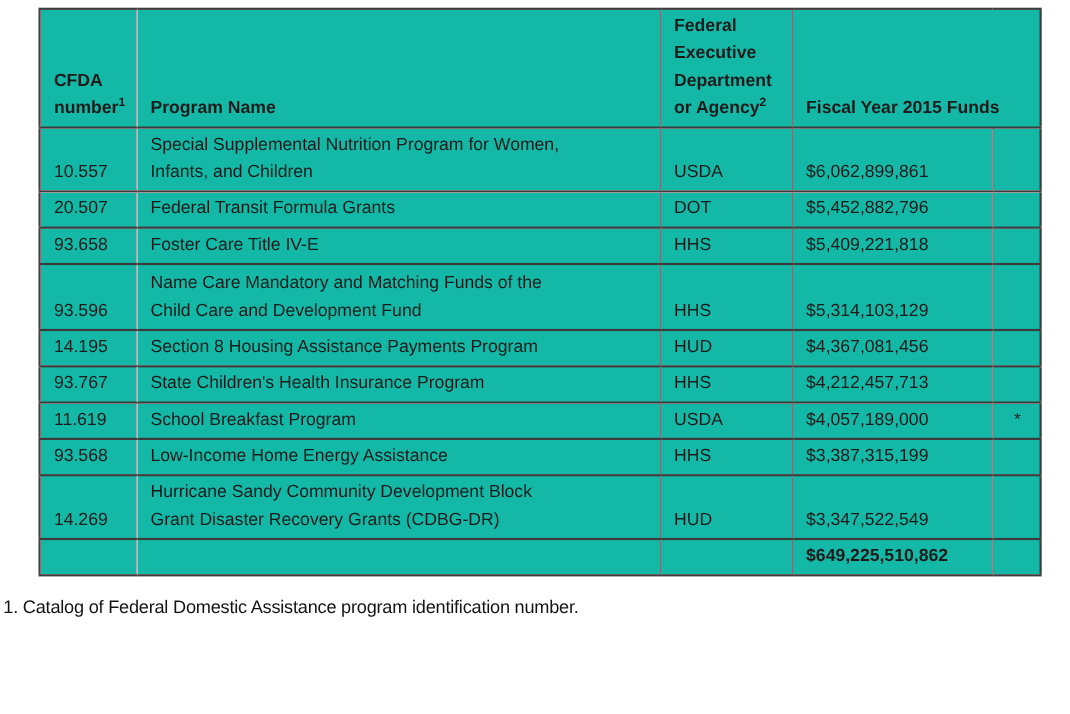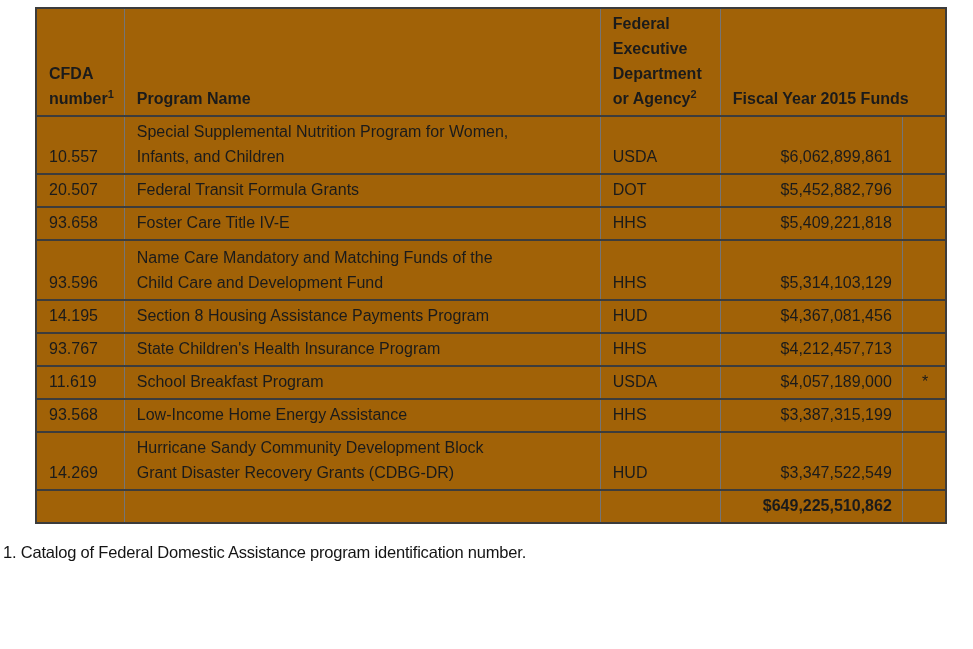--- a/index.html
+++ b/index.html
@@ -26,21 +26,21 @@
   .data-table td, .data-table th {
     border-top: 2px solid #3c3c3c;
     border-bottom: 2px solid #3c3c3c;
     border-left: 1px solid #757575;
     border-right: 1px solid #757575;
     vertical-align: bottom;
     font-size: 16px;
     line-height: 25px;
     padding: 2px 10px 4px 12px;
     overflow: hidden;
-    background: #a16207;
+    background: #14b8a6;
   }
   .data-table th {
     font-weight: bold;
     text-align: left;
   }
   .h90 { height: 90px; }
   .h60 { height: 60px; }
   .h58 { height: 58px; }
   .h33 { height: 33px; margin-top: 36px; }
   .h32 { height: 32px; }
@@ -53,21 +53,21 @@
     line-height: 20px;
     padding-left: 4px;
     padding-right: 4px;
     padding-bottom: 4px;
   }
   .th-funds {
     text-align: center;
     padding-bottom: 3px;
   }
   .cell-funds {
-    text-align: right;
+    text-align: left;
     padding-right: 12px;
   }
   .cell-note {
     text-align: center;
     padding-left: 3px;
     padding-right: 3px;
     vertical-align: middle;
     font-size: 17px;
   }
   .total-funds { font-weight: bold; margin-top: 40px; }

